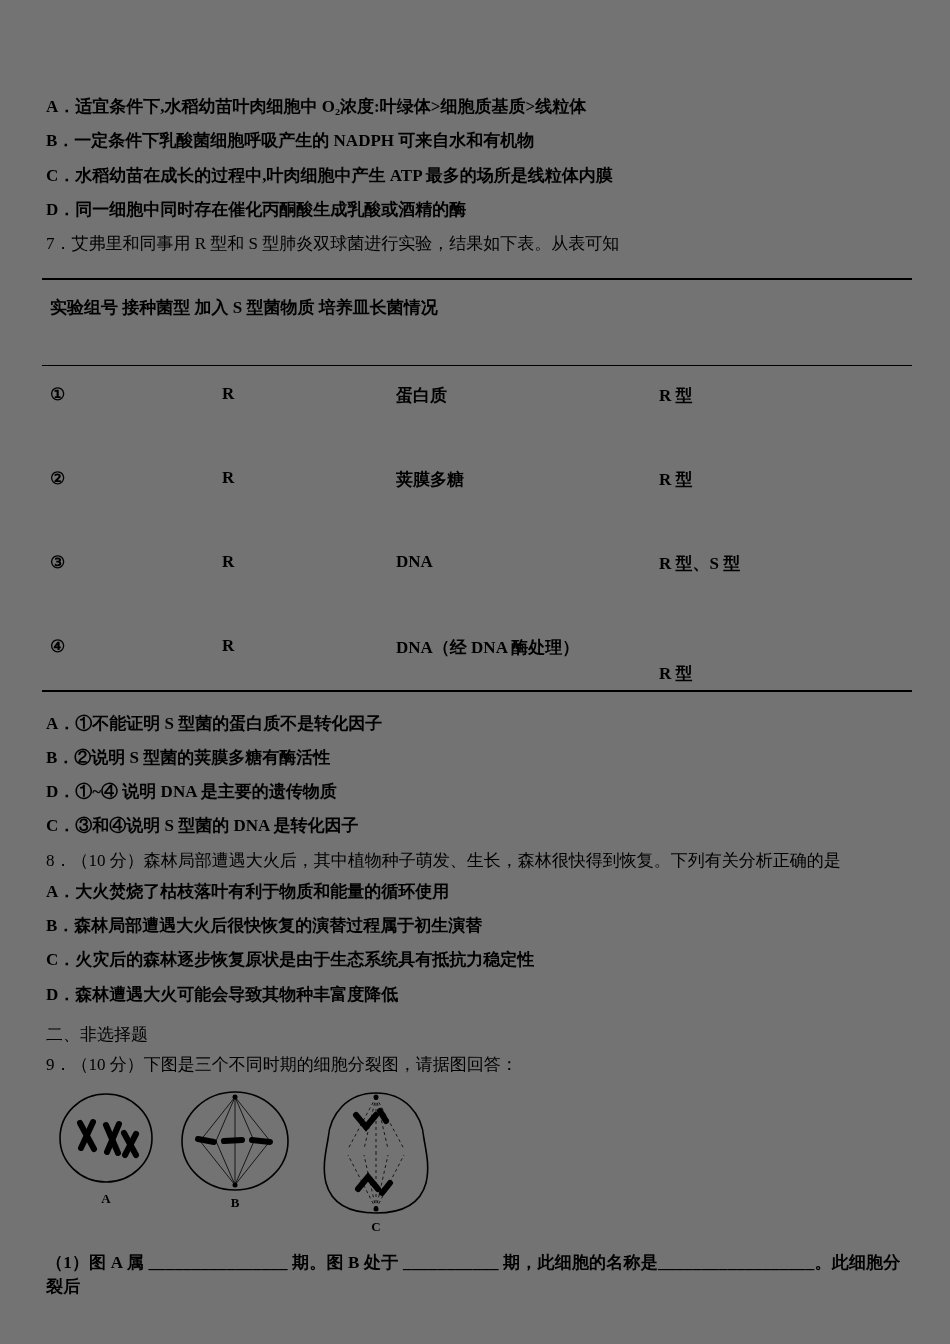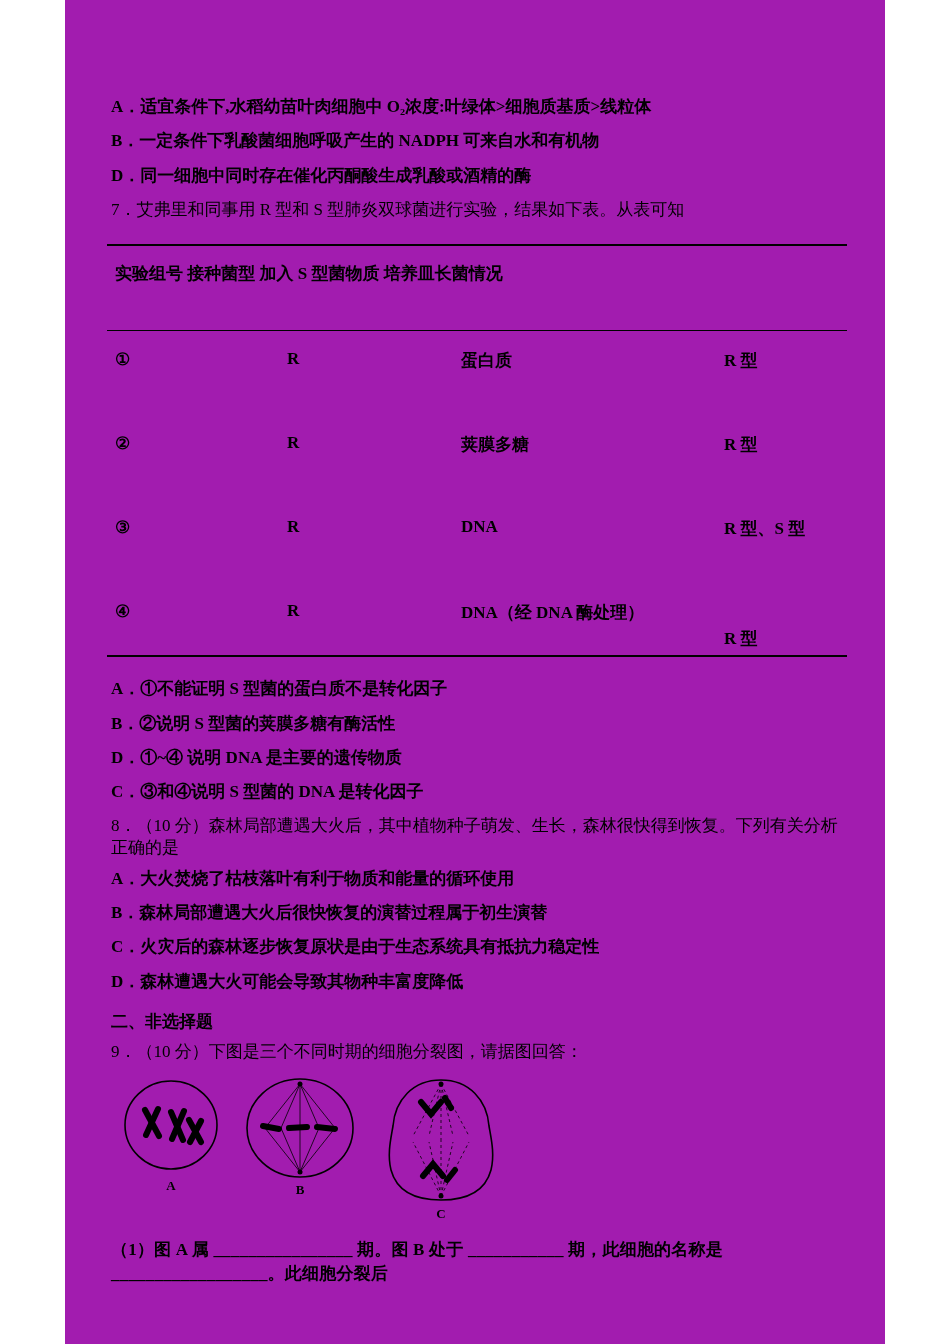--- a/index.html
+++ b/index.html
@@ -1,21 +1,21 @@
 <!DOCTYPE html>
 <html><head>
 <meta charset="utf-8">
 <style>
   * { box-sizing: border-box; }
   html,body { margin:0; padding:0; background:#fff; }
   .page {
-    width: 820px;
+    width: 950px;
     height: 1344px;
     margin: 0 auto;
-    background: #a21caf;
+    background: #737373;
     color: #000;
     font-family: "Liberation Serif", "DejaVu Serif", serif;
     font-size: 17px;
     padding: 96px 42px 20px 46px;
     position: relative;
     overflow: hidden;
   }
   .opt {
     font-weight: bold;
     line-height: 1.25;
@@ -40,21 +40,21 @@
     grid-template-columns: 172px 174px 263px 1fr;
     height: 84px;
     padding-top: 18px;
     font-weight: bold;
   }
   .tbl-row.last { height: 72px; }
   .tbl-row .cell { padding-left: 4px; }
   .tbl-row.last .c3 { margin-top: 26px; }
   .after-table { margin-top: 21px; }
   .section-title {
-    font-weight: bold;
+    font-weight: normal;
     margin: 18px 0 8px 0;
   }
   .figures {
     display: flex;
     align-items: flex-start;
     gap: 22px;
     margin: 14px 0 4px 10px;
   }
   .figure { display: flex; flex-direction: column; align-items: center; }
   .figure svg { display: block; }
@@ -69,20 +69,21 @@
   .spindle { stroke:#000; stroke-width:0.8; fill:none; }
   .outline { stroke:#000; stroke-width:1.6; fill:none; }
 </style>
 </head>
 <body>
 
 <div class="page">
 
   <div class="opt">A．适宜条件下,水稻幼苗叶肉细胞中 O₂浓度:叶绿体&gt;细胞质基质&gt;线粒体</div>
   <div class="opt">B．一定条件下乳酸菌细胞呼吸产生的 NADPH 可来自水和有机物</div>
+  <div class="opt">C．水稻幼苗在成长的过程中,叶肉细胞中产生 ATP 最多的场所是线粒体内膜</div>
   <div class="opt">D．同一细胞中同时存在催化丙酮酸生成乳酸或酒精的酶</div>
 
   <div class="stem">7．艾弗里和同事用 R 型和 S 型肺炎双球菌进行实验，结果如下表。从表可知</div>
 
   <div class="tbl">
     <div class="rule-thick"></div>
     <div class="tbl-header">实验组号 接种菌型 加入 S 型菌物质 培养皿长菌情况</div>
     <div class="rule-thin"></div>
 
     <div class="tbl-row">

